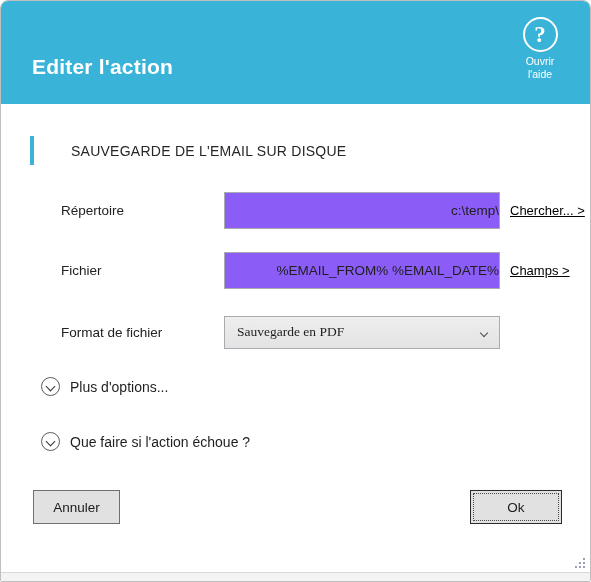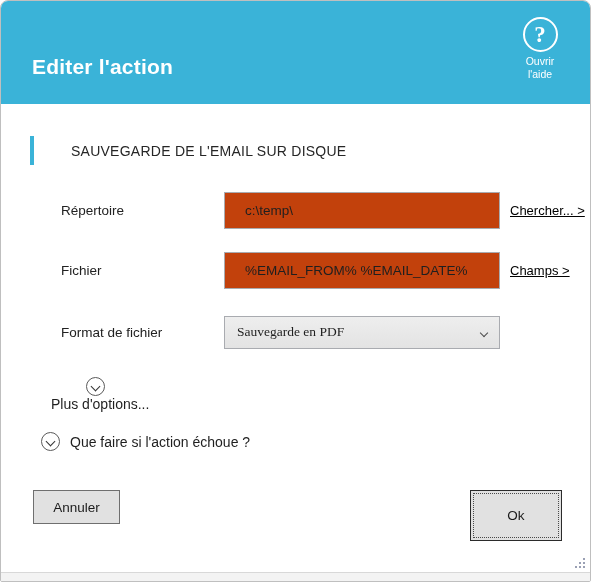--- a/index.html
+++ b/index.html
@@ -183,29 +183,30 @@
     font-size: 13.5px;
     color: #222222;
     white-space: nowrap;
   }
   .field {
     position: absolute;
     left: 223px;
     width: 276px;
     height: 37px;
     box-sizing: border-box;
-    background: #c2410c;
+    background: #8b5cf6;
     border: 1px solid #a9abb0;
     display: flex;
     align-items: center;
     font-family: "Liberation Sans", sans-serif;
     font-size: 13.5px;
     color: #1f1f1f;
-    padding: 0 0 0 20px;
+    padding: 0 0 0 12px;
     outline: none;
+    text-align: right;
   }
   .combo {
     position: absolute;
     left: 223px;
     width: 276px;
     height: 33px;
     box-sizing: border-box;
     background: linear-gradient(180deg,#eeeeee 0%,#e3e3e3 100%);
     border: 1px solid #a9abb0;
     display: flex;
@@ -362,35 +363,35 @@
     </div>
 
     <div class="row" style="top:210px;">
       <div class="row-label">Format de fichier</div>
       <div class="combo">
         <span>Sauvegarde en PDF</span>
         <span class="combo-arrow"></span>
       </div>
     </div>
 
-    <div class="expander" style="top:273px;flex-direction:column;">
+    <div class="expander" style="top:273px;">
       <span class="exp-circle"></span>
       <span class="exp-label">Plus d'options...</span>
     </div>
 
     <div class="expander" style="top:328px;">
       <span class="exp-circle"></span>
       <span class="exp-label">Que faire si l'action échoue ?</span>
     </div>
 
     <div class="btn" style="left:32px; top:386px; width:87px; height:34px;">
       <span>Annuler</span>
     </div>
 
-    <div class="btn focused" style="left:469px; top:386px; width:92px; height:51px;">
+    <div class="btn focused" style="left:469px; top:386px; width:92px; height:34px;">
       <span class="focus-ring"></span>
       <span>Ok</span>
     </div>
 
   </div>
 
   <div class="statusbar"></div>
   <div class="grip">
     <i style="left:10px;top:0px;"></i>
     <i style="left:10px;top:4px;"></i>

